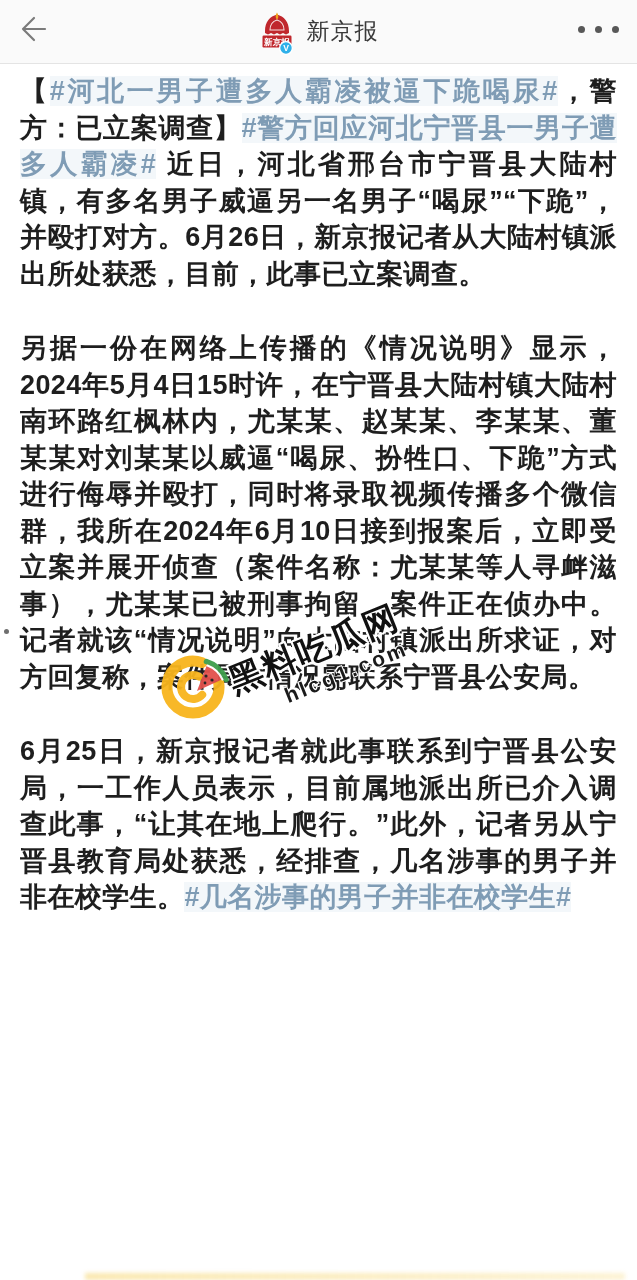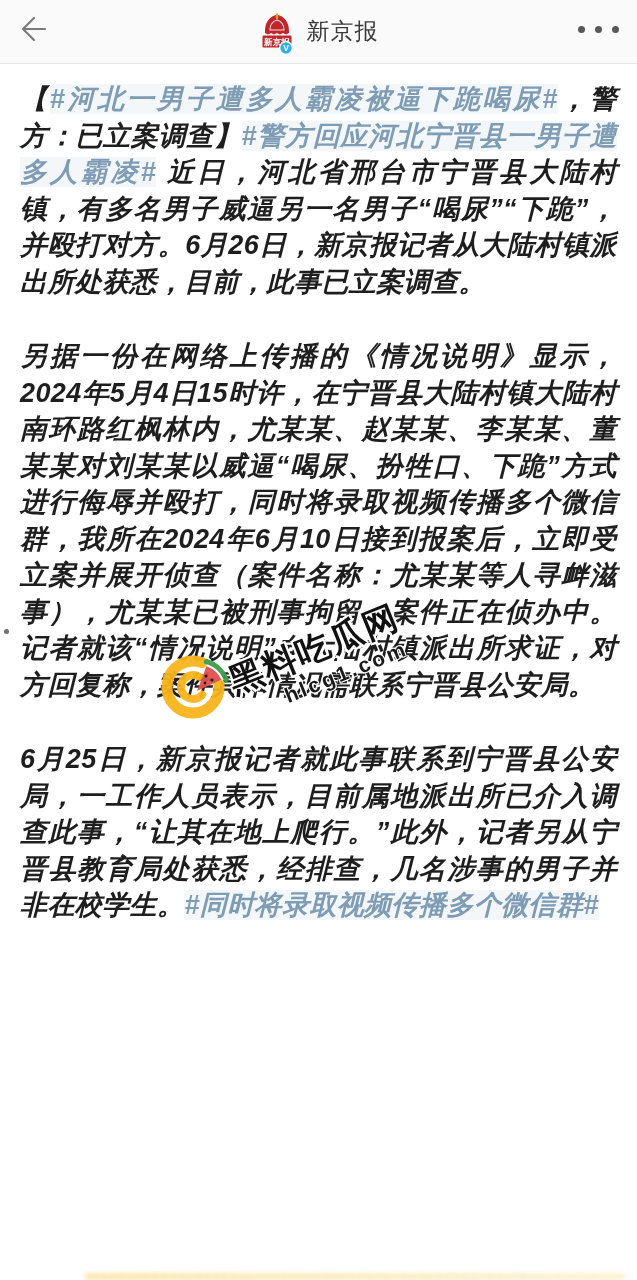--- a/index.html
+++ b/index.html
@@ -38,21 +38,21 @@
   .article{
     position:absolute;top:63px;left:0;right:0;
     padding:10px 20px 0 20px;
     font-size:27px;
     line-height:36.5px;
     letter-spacing:0.4px;
     color:#1e1e1e;
     font-weight:600;
     text-align:justify;
   }
-  .article p{margin:8px 0 38px 0;font-style:italic;}
+  .article p{margin:0 0 38px 0;}
   .tag{
     color:#7f9cb5;
     background:rgba(190,212,228,0.18);
     cursor:pointer;
   }
   
   .stray-dot{
     position:absolute;left:4px;top:629px;width:5px;height:5px;border-radius:50%;
     background:#6f6f6f;
   }
@@ -118,21 +118,21 @@
     <i></i>
   </div>
 </div>
 
 <div class="article">
   <p><span>【</span><span class="tag">#河北一男子遭多人霸凌被逼下跪喝尿#</span><span>，警方：已立案调查】</span><span class="tag">#警方回应河北宁晋县一男子遭多人霸凌#</span><span> 近日，河北省邢台市宁晋县大陆村镇，有多名男子威逼另一名男子“喝尿”“下跪”，并殴打对方。6月26日，新京报记者从大陆村镇派出所处获悉，目前，此事已立案调查。</span></p>
 
 
   <p>另据一份在网络上传播的《情况说明》显示，2024年5月4日15时许，在宁晋县大陆村镇大陆村南环路红枫林内，尤某某、赵某某、李某某、董某某对刘某某以威逼“喝尿、扮牲口、下跪”方式进行侮辱并殴打，同时将录取视频传播多个微信群，我所在2024年6月10日接到报案后，立即受立案并展开侦查（案件名称：尤某某等人寻衅滋事），尤某某已被刑事拘留，案件正在侦办中。记者就该“情况说明”向大陆村镇派出所求证，对方回复称，案件具体情况需联系宁晋县公安局。</p>
 
-  <p><span>6月25日，新京报记者就此事联系到宁晋县公安局，一工作人员表示，目前属地派出所已介入调查此事，“让其在地上爬行。”此外，记者另从宁晋县教育局处获悉，经排查，几名涉事的男子并非在校学生。</span><span class="tag">#同时将录取视频传播多个微信群#</span></p>
+  <p><span>6月25日，新京报记者就此事联系到宁晋县公安局，一工作人员表示，目前属地派出所已介入调查此事，“让其在地上爬行。”此外，记者另从宁晋县教育局处获悉，经排查，几名涉事的男子并非在校学生。</span><span class="tag">#几名涉事的男子并非在校学生#</span></p>
 </div>
 
 <div class="stray-dot"></div>
 
 <div class="watermark">
   <svg class="wm-logo" viewBox="0 0 70 70">
 
     <path d="M41.9 10.6 A 26 26 0 1 0 58.6 30.5" fill="none" stroke="#f8b51d" stroke-width="11" stroke-linecap="round"></path>
 
     <path d="M39 24.6 A 12 12 0 1 0 42.2 42.7" fill="none" stroke="#f8b51d" stroke-width="8" stroke-linecap="round"></path>

